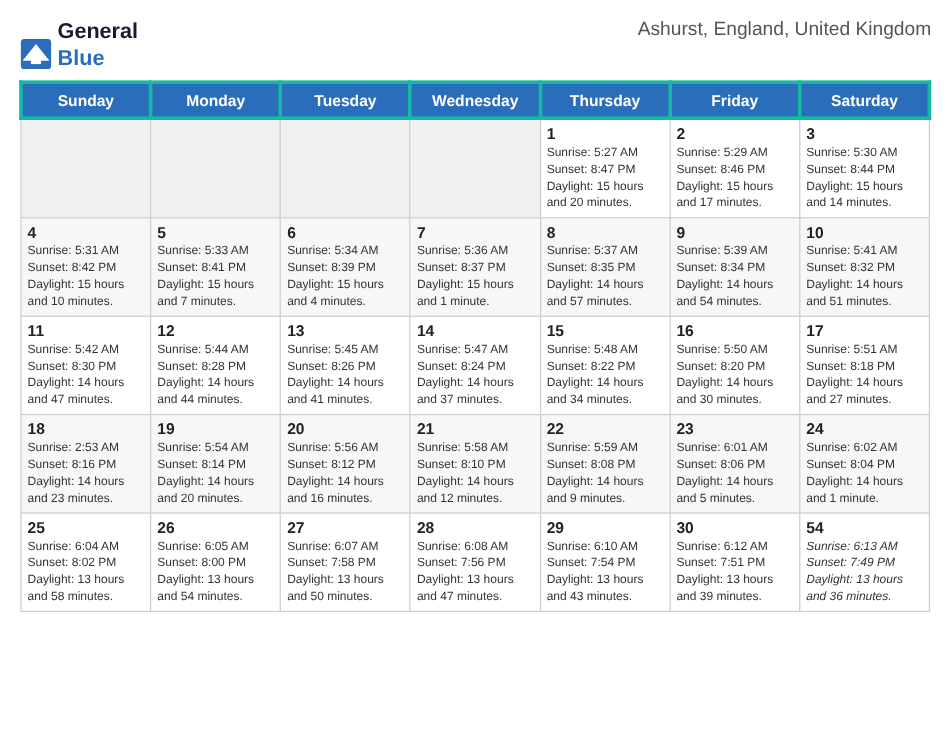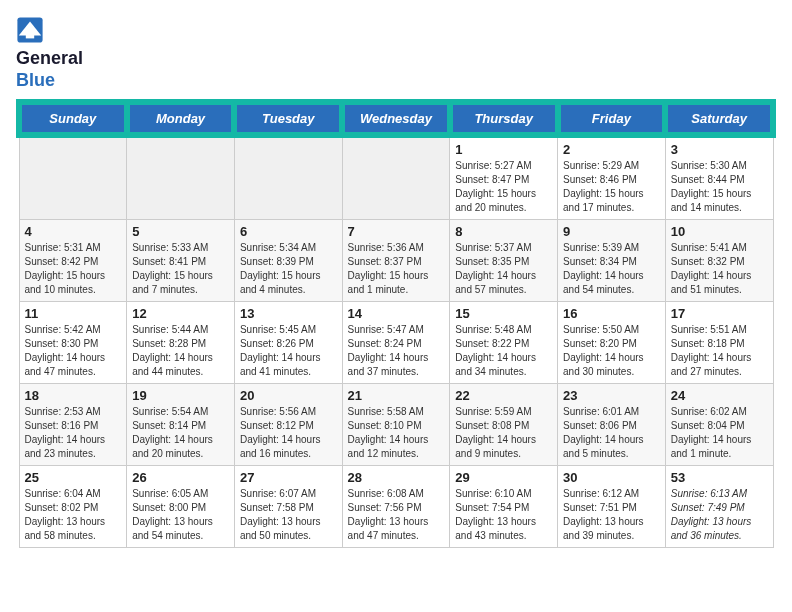--- a/index.html
+++ b/index.html
@@ -11,23 +11,22 @@
       padding: 16px;
     }
     .header-area {
       display: flex;
       justify-content: space-between;
       align-items: flex-start;
       margin-bottom: 8px;
     }
     .logo {
       display: flex;
-      align-items: flex-start;
+      align-items: flex-end;
       gap: 4px;
-      flex-direction: column;
     }
     .logo-text {
       font-size: 18px;
       font-weight: bold;
       color: #1a1a2e;
       line-height: 1.2;
     }
     .logo-icon {
       width: 28px;
       height: 28px;
@@ -49,22 +48,21 @@
       border-collapse: collapse;
       table-layout: fixed;
     }
     thead tr th {
       background-color: #2a6ebb;
       color: #fff;
       font-size: 13px;
       font-weight: bold;
       padding: 6px 4px;
       text-align: center;
-      border: 6px solid #14b8a6;
-      font-style: italic;
+      border: 3px solid #14b8a6;
     }
     tbody tr td {
       border: 1px solid #ccc;
       vertical-align: top;
       padding: 4px 5px;
       font-size: 10.5px;
       color: #222;
       height: 80px;
       background: #fff;
     }
@@ -94,20 +92,21 @@
       <rect x="2" y="2" width="36" height="36" rx="4" fill="#2a6ebb"></rect>
       <polygon points="20,8 36,28 4,28" fill="white"></polygon>
       <rect x="14" y="22" width="12" height="10" fill="white"></rect>
     </svg>
     <div class="logo-text">
       <div>General</div>
       <div style="color:#2a6ebb;">Blue</div>
     </div>
   </div>
   <div class="title-area">
+    <div class="calendar-subtitle">Ashurst, England, United Kingdom</div>
   </div>
 </div>
 
 <table>
   <thead>
     <tr>
     <th>Sunday</th>
         <th>Monday</th>
         <th>Tuesday</th>
         <th>Wednesday</th>
@@ -334,21 +333,21 @@
 and 43 minutes.</div>
         </td>
         <td>
           <div class="day-number">30</div>
           <div class="day-info" style="white-space: pre-line;">Sunrise: 6:12 AM
 Sunset: 7:51 PM
 Daylight: 13 hours
 and 39 minutes.</div>
         </td>
         <td>
-          <div class="day-number">53</div>
+          <div class="day-number">54</div>
           <div class="day-info" style="white-space: pre-line; font-style: italic;">Sunrise: 6:13 AM
 Sunset: 7:49 PM
 Daylight: 13 hours
 and 36 minutes.</div>
         </td>
       </tr>
     </tbody>
 </table>
 
 </body></html>

